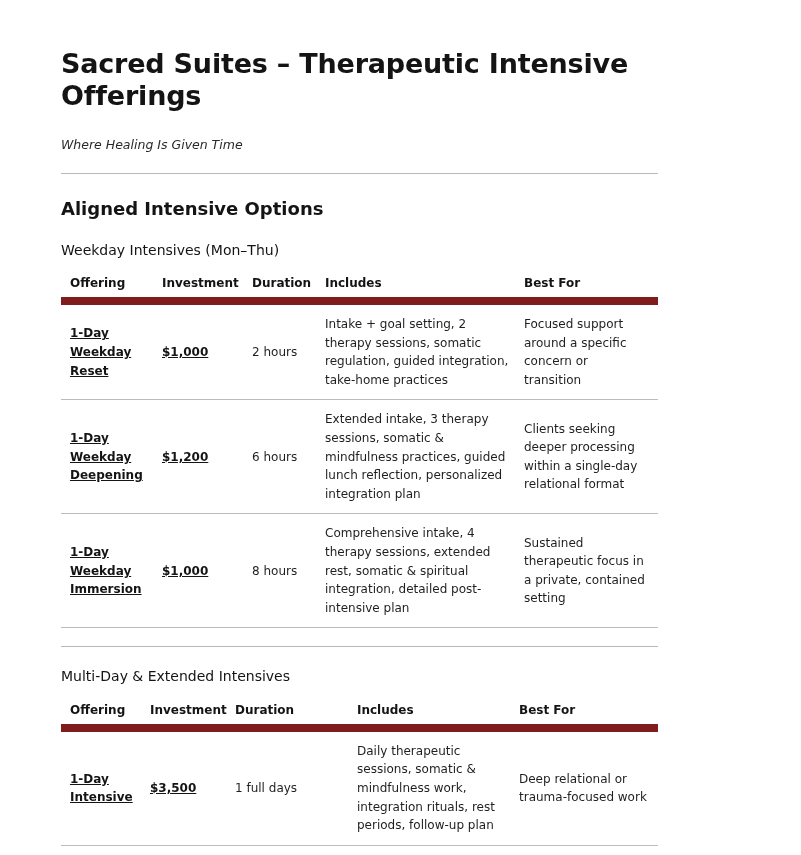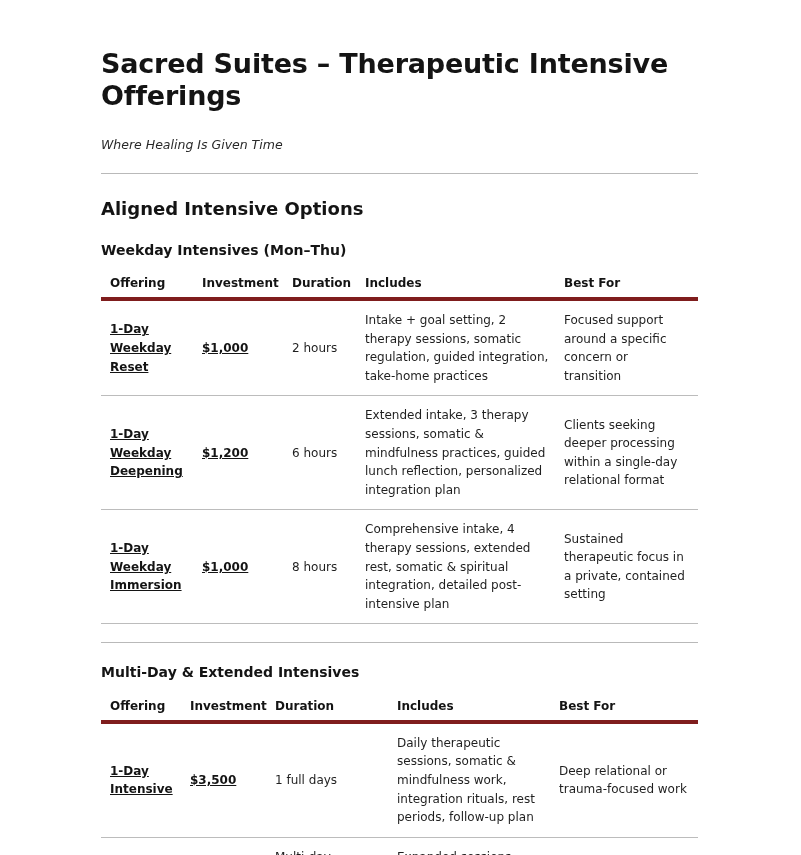--- a/index.html
+++ b/index.html
@@ -11,21 +11,21 @@
     width: 801px;
     height: 855px;
     font-family: "DejaVu Sans", "Liberation Sans", sans-serif;
     color: #1a1a1a;
     overflow: hidden;
   }
   .page {
     box-sizing: border-box;
     width: 801px;
     height: 803px;
-    padding: 48px 101px 0 101px;
+    padding: 48px 101px 0 61px;
     position: relative;
   }
 
   
   .doc-title {
     font-size: 27px;
     font-weight: bold;
     line-height: 1.2;
     letter-spacing: -0.2px;
     margin: 0;
@@ -48,41 +48,41 @@
   
   .section-title {
     font-size: 18px;
     font-weight: bold;
     color: #141414;
     margin: 24px 0 0 0;
     line-height: 1.25;
   }
   .subsection-title {
     font-size: 14px;
-    font-weight: bold;
+    font-weight: normal;
     color: #141414;
     margin: 21px 0 0 0;
     line-height: 1.25;
   }
 
   
   .tbl {
     border-collapse: collapse;
     width: 597px;
     table-layout: fixed;
     margin-top: 17px;
   }
   .tbl th {
     font-size: 12px;
     font-weight: bold;
     text-align: left;
     color: #141414;
     padding: 0 10px 7px 0;
     vertical-align: bottom;
-    border-bottom: 4px solid #7f1d1d;
+    border-bottom: 8px solid #7f1d1d;
   }
   .tbl td {
     font-size: 12px;
     color: #1f1f1f;
     padding: 10px 10px 10px 0;
     vertical-align: middle;
     line-height: 1.55;
     border-bottom: 1px solid #bcbcbc;
   }
   .tbl tbody tr:last-child td {

